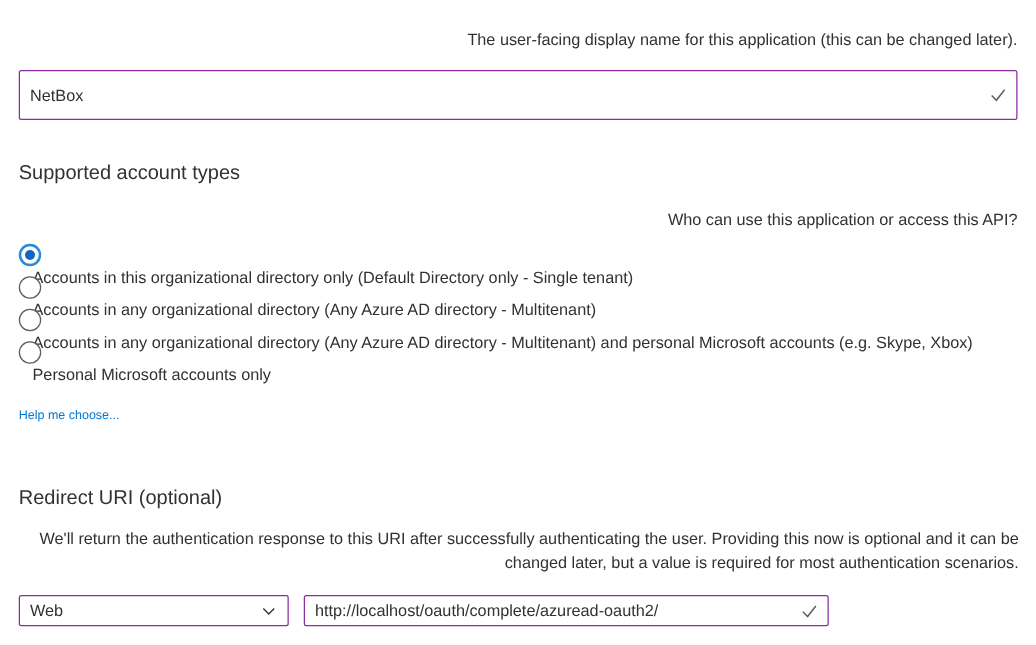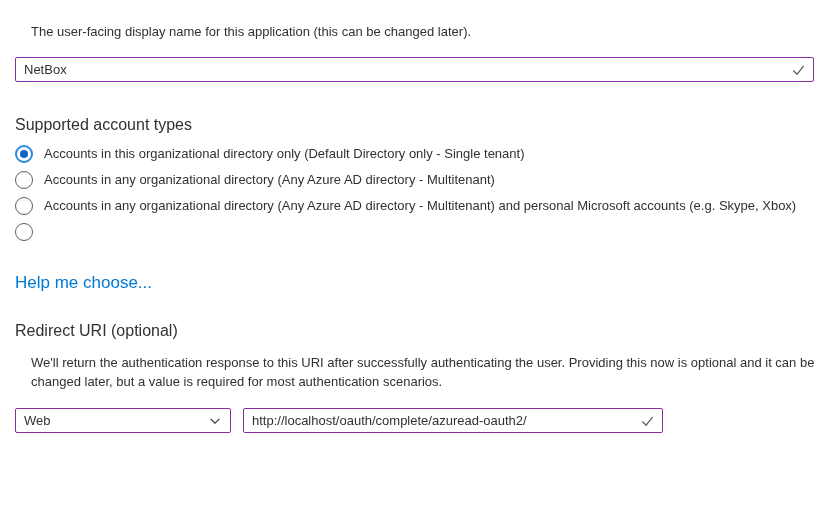--- a/index.html
+++ b/index.html
@@ -19,31 +19,32 @@
     font-weight: 400;
     line-height: 21px;
     margin: 0;
     color: #323130;
   }
   .required-marker { color: #e02b35; margin-right: 4px; }
 
   .desc {
     font-size: 13px;
     line-height: 19px;
-    margin: 16px;
-    color: #323130;
+    margin: 0;
+    color: #323130;
+    text-align: right;
   }
 
   
   .name-heading { margin-top: 3px; }
   .name-desc { margin-top: 14px; }
   .field-wrap { position: relative; margin-top: 15px; }
   .text-input {
     width: 799px;
-    height: 25px;
+    height: 40px;
     border: 1px solid #8a2da5;
     border-radius: 2px;
     padding: 0 28px 0 8px;
     font-family: "Liberation Sans", "DejaVu Sans", sans-serif;
     font-size: 13px;
     color: #323130;
     outline: none;
     background: #fff;
   }
   .valid-check {
@@ -54,24 +55,25 @@
     display: inline-flex;
     pointer-events: none;
   }
 
   
   .account-heading { margin-top: 32px; }
   .question { margin-top: 17px; }
   .radio-group { margin-top: 10px; }
   .radio-row {
     display: flex;
-    align-items: flex-end;
+    align-items: flex-start;
     height: 18px;
     margin-bottom: 8px;
     cursor: pointer;
+    flex-direction: column;
   }
   .radio-outer {
     width: 18px;
     height: 18px;
     border: 1px solid #605e5c;
     border-radius: 50%;
     background: #fff;
     display: inline-flex;
     align-items: center;
     justify-content: center;
@@ -80,29 +82,29 @@
   .radio-outer.selected { border: 2px solid #2a8ad8; }
   .radio-dot { width: 0; height: 0; }
   .radio-outer.selected .radio-dot {
     width: 8px; height: 8px; border-radius: 50%; background: #1065c0;
   }
   .radio-label { font-size: 13px; line-height: 18px; margin-left: 11px; }
 
   .help-link {
     display: inline-block;
     margin-top: 26px;
-    font-size: 17px;
+    font-size: 10px;
     line-height: 15px;
     color: #0078d4;
     text-decoration: none;
     cursor: pointer;
   }
 
   
-  .redirect-heading { margin-top: 28px; }
+  .redirect-heading { margin-top: 48px; }
   .redirect-desc { margin-top: 12px; width: 800px; }
   .redirect-row {
     margin-top: 17px;
     display: flex;
     gap: 12px;
     align-items: center;
   }
   .dropdown {
     width: 216px;
     height: 25px;
@@ -146,20 +148,21 @@
     <span class="valid-check">
       <svg width="15" height="15" viewBox="0 0 16 16">
         <path d="M2.5 8.5 L6.5 12.5 L13.5 3.5" stroke="#5f5f5f" stroke-width="1.3" fill="none"></path>
       </svg>
     </span>
   </div>
 
   
   <h2 class="section-heading account-heading">Supported account types</h2>
 
+  <p class="desc question">Who can use this application or access this API?</p>
 
   <div class="radio-group">
 
     <div class="radio-row">
       <span class="radio-outer selected">
           <span class="radio-dot"></span>
         </span>
       <span class="radio-label">Accounts in this organizational directory only (Default Directory only - Single tenant)</span>
     </div>
 
@@ -174,20 +177,21 @@
       <span class="radio-outer">
           <span class="radio-dot"></span>
         </span>
       <span class="radio-label">Accounts in any organizational directory (Any Azure AD directory - Multitenant) and personal Microsoft accounts (e.g. Skype, Xbox)</span>
     </div>
 
     <div class="radio-row">
       <span class="radio-outer">
           <span class="radio-dot"></span>
         </span>
+      <span class="radio-label">Personal Microsoft accounts only</span>
     </div>
 
   </div>
 
   <a class="help-link">Help me choose...</a>
 
   
   <h2 class="section-heading redirect-heading">Redirect URI (optional)</h2>
 
   <p class="desc redirect-desc">We'll return the authentication response to this URI after successfully authenticating the user. Providing this now is optional and it can be changed later, but a value is required for most authentication scenarios.</p>

